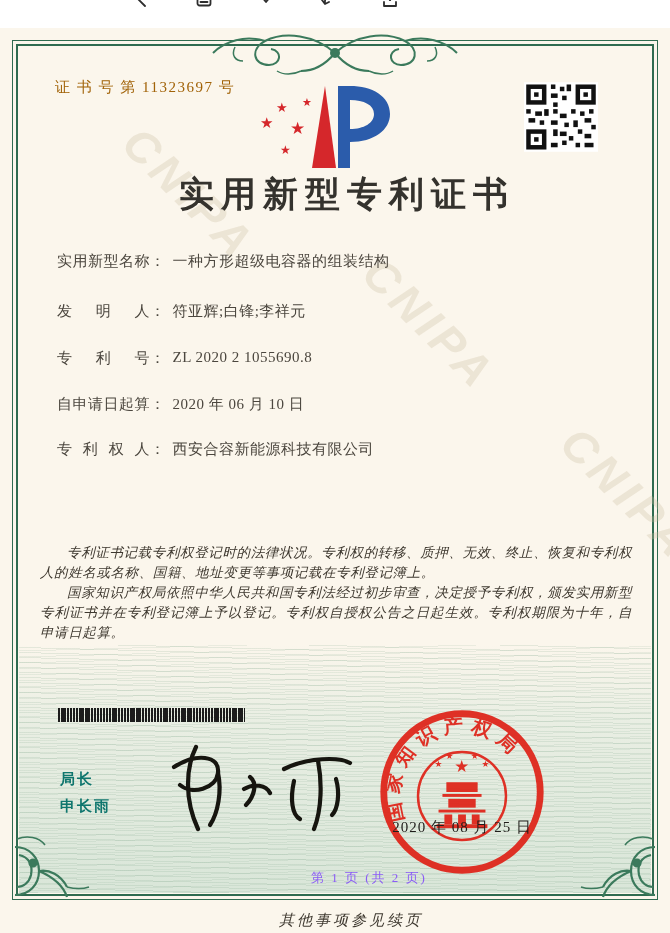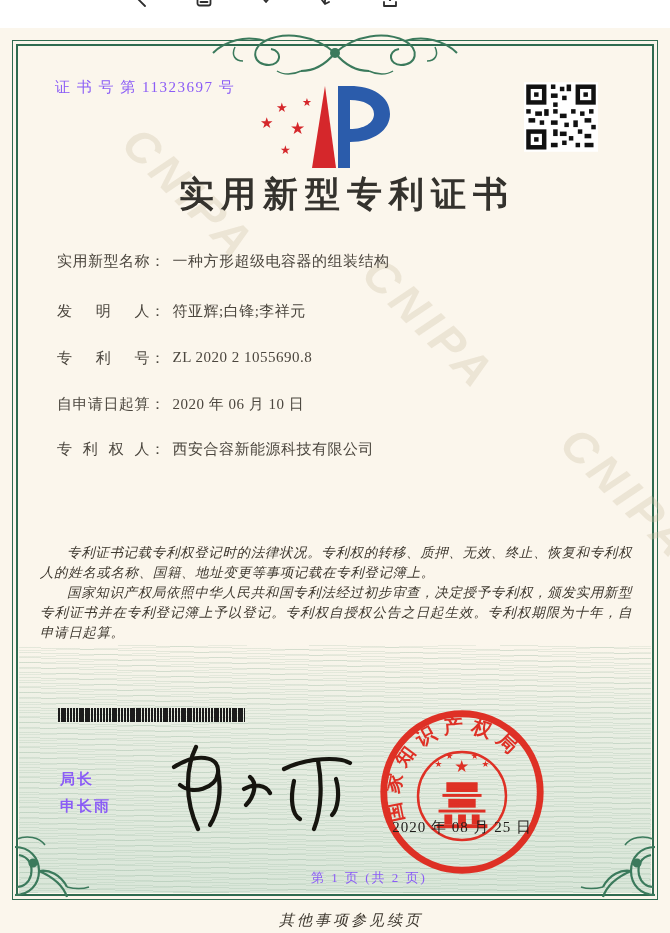--- a/index.html
+++ b/index.html
@@ -27,21 +27,21 @@
   
   .ornament-top{position:absolute;left:50%;top:-14px;transform:translateX(-50%);z-index:5;}
   .corner{position:absolute;bottom:-4px;width:86px;height:86px;z-index:5;}
   .corner.left{left:-4px;}
   .corner.right{right:-4px;transform:scaleX(-1);}
   
   .wm{position:absolute;font-weight:bold;font-style:italic;font-size:46px;letter-spacing:5px;
       color:rgba(203,190,160,.30);transform:rotate(45deg);transform-origin:left top;
       font-family:"Liberation Sans","DejaVu Sans",sans-serif;z-index:1;white-space:nowrap;}
   
-  .cert-no{position:absolute;left:55px;top:50px;font-size:15px;letter-spacing:1.5px;color:#8b5cf6;z-index:4;}
+  .cert-no{position:absolute;left:55px;top:50px;font-size:15px;letter-spacing:1.5px;color:#a16207;z-index:4;}
   .qr{position:absolute;left:524px;top:54px;width:74px;height:70px;z-index:4;}
   .logo{position:absolute;left:250px;top:56px;width:162px;height:88px;z-index:4;}
   .title{position:absolute;left:12px;width:100%;top:143px;text-align:center;font-size:35px;font-weight:bold;
          letter-spacing:7px;color:#34322d;z-index:4;}
   
   .frow{position:absolute;left:57px;font-size:15px;color:#4b463e;z-index:4;letter-spacing:.5px;white-space:nowrap;}
   .lbl{display:inline-block;width:93px;text-align:justify;text-align-last:justify;vertical-align:top;}
   .colon{display:inline-block;vertical-align:top;}
   .val{display:inline-block;margin-left:7px;vertical-align:top;}
   .frow.addr{white-space:normal;}
@@ -50,21 +50,21 @@
   .pair2 .lbl2{display:inline-block;}
   
   .paras{position:absolute;left:40px;top:515px;width:592px;z-index:4;color:#3e382f;
          font-style:italic;font-size:13.5px;line-height:20px;text-align:justify;letter-spacing:.6px;}
   .paras p{margin:0;text-indent:2em;}
   
   .barcode{position:absolute;left:58px;top:680px;width:187px;height:14px;z-index:6;
     background:
       repeating-linear-gradient(90deg,#1c1c1c 0 2px,rgba(0,0,0,0) 2px 3px),
       repeating-linear-gradient(90deg,rgba(0,0,0,0) 0 5px,#1c1c1c 5px 7px,rgba(0,0,0,0) 7px 12px,#1c1c1c 12px 13px,rgba(0,0,0,0) 13px 17px);}
-  .signer{position:absolute;left:60px;z-index:6;font-size:15px;font-weight:bold;color:#8b5cf6;
+  .signer{position:absolute;left:60px;z-index:6;font-size:15px;font-weight:bold;color:#0f766e;
           font-family:Liberation Sans, sans-serif;letter-spacing:2px;}
   .signer.t1{top:742px;} .signer.t2{top:769px;}
   .signature{position:absolute;left:158px;top:705px;z-index:6;}
   .seal{position:absolute;left:374px;top:676px;width:176px;height:176px;z-index:6;opacity:.93;}
   .seal-date{position:absolute;left:378px;top:790px;width:168px;text-align:center;z-index:7;
              font-size:15px;color:#1f1d1a;letter-spacing:1px;white-space:nowrap;}
   .page-footer{position:absolute;left:0;width:100%;top:841px;text-align:center;font-size:13px;
                color:#8b5cf6;z-index:6;letter-spacing:2px;margin-left:34px;}
   .cont-note{position:absolute;left:16px;width:100%;top:883px;text-align:center;font-size:15px;
              font-style:italic;color:#3e382f;z-index:6;letter-spacing:3px;}

